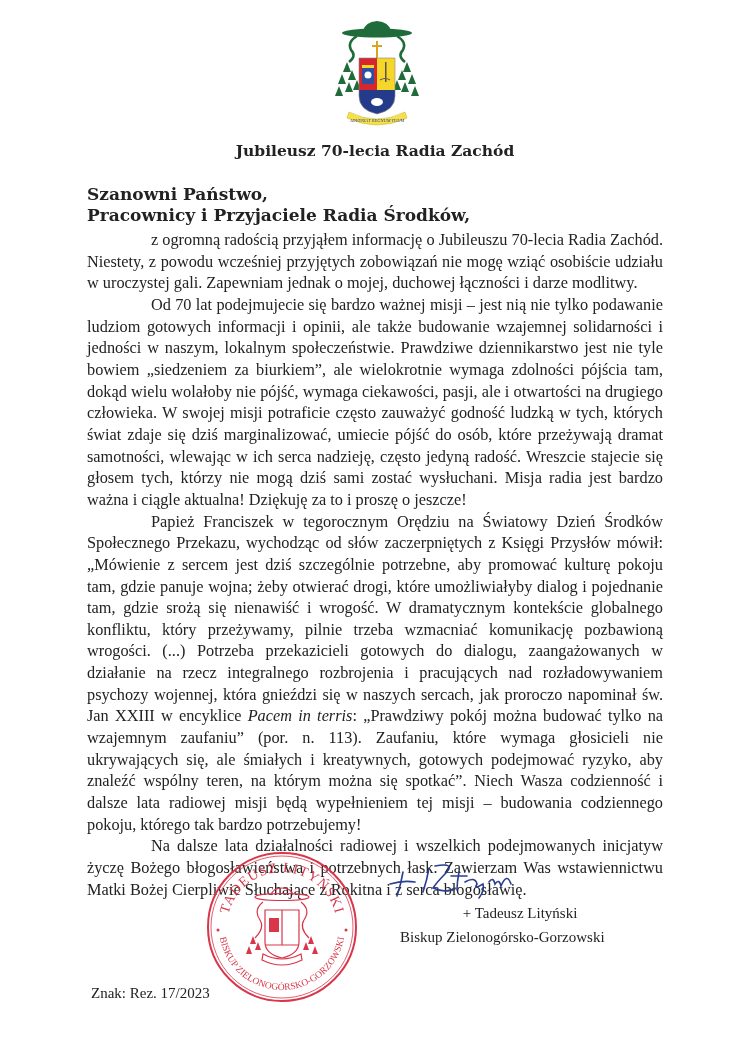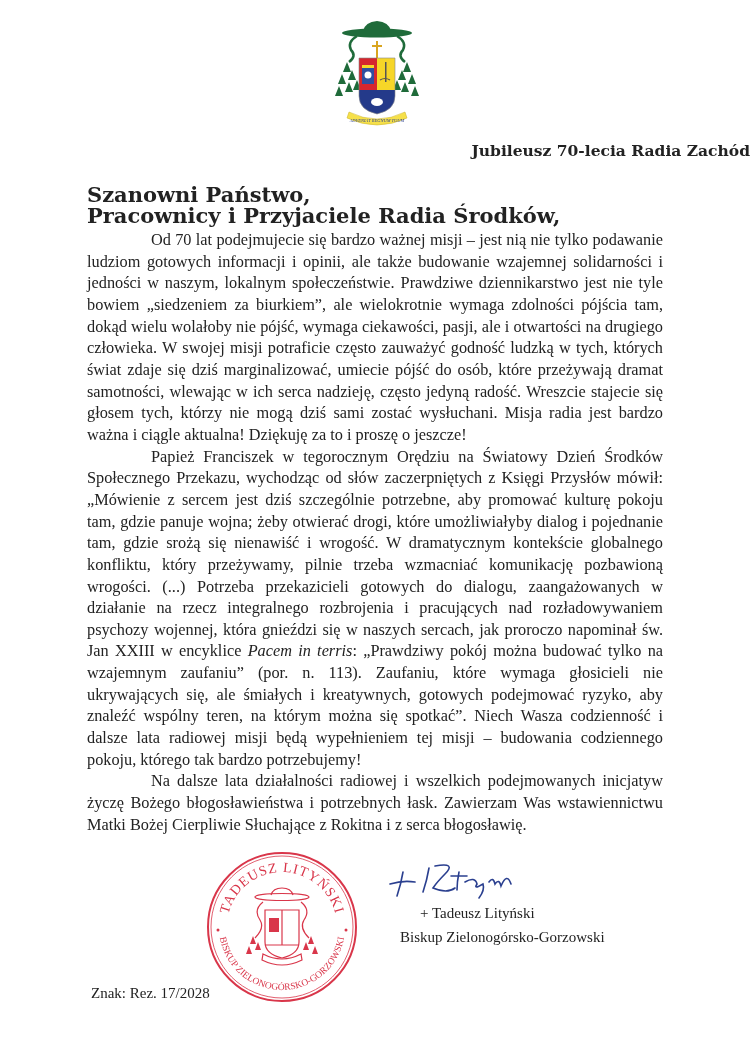--- a/index.html
+++ b/index.html
@@ -1,28 +1,28 @@
 <!DOCTYPE html>
 <html><head>
 <meta charset="utf-8">
 <style>
   html, body { margin: 0; padding: 0; background: #ffffff; }
   body { width: 750px; height: 1061px; position: relative; overflow: hidden;
          font-family: "DejaVu Serif", "Liberation Serif", serif; color: #222; }
   .coat { position: absolute; left: 327px; top: 14px; width: 100px; height: 115px; }
-  .title { position: absolute; left: 0; width: 750px; top: 141px; text-align: right;
+  .title { position: absolute; left: 0; width: 750px; top: 141px; text-align: center;
            font-weight: bold; font-size: 15.5px; letter-spacing: 0; }
-  .greeting { position: absolute; left: 87px; top: 184px; font-weight: bold; font-size: 21px; line-height: 21px; }
+  .greeting { position: absolute; left: 87px; top: 184px; font-weight: bold; font-size: 17px; line-height: 21px; }
   .body-text { position: absolute; left: 87px; width: 576px; top: 229px;
                font-family: "Liberation Serif", serif; font-size: 16.3px; line-height: 21.65px;
                text-align: justify; }
   .body-text p { margin: 0; text-indent: 64px; }
   .body-text p .it { font-style: italic; font-family: Liberation Serif, serif; }
   .signature-svg { position: absolute; left: 385px; top: 858px; width: 160px; height: 42px; }
-  .signer { position: absolute; left: 420px; top: 905px; font-family: "Liberation Serif", serif; font-size: 15px; width: 200px; text-align: left;}
+  .signer { position: absolute; left: 420px; top: 905px; font-family: "Liberation Serif", serif; font-size: 15px; width: 200px; text-align: center;}
   .signer-title { position: absolute; left: 400px; top: 929px; font-family: "Liberation Serif", serif; font-size: 15px; }
   .stamp { position: absolute; left: 205px; top: 850px; width: 154px; height: 154px; }
   .place-date { position: absolute; left: 91px; top: 983px; font-family: "Liberation Serif", serif; font-size: 15px; line-height: 20px; }
 </style>
 </head>
 <body>
 
 <svg class="coat" viewBox="0 0 100 115">
 
   <ellipse cx="50" cy="19" rx="35" ry="4.5" fill="#1f6b3a"></ellipse>
@@ -67,20 +67,21 @@
 </svg>
 
 <div class="title">Jubileusz 70-lecia Radia Zachód</div>
 
 <div class="greeting">
   <div>Szanowni Państwo,</div>
   <div>Pracownicy i Przyjaciele Radia Środków,</div>
 </div>
 
 <div class="body-text">
+  <p>z ogromną radością przyjąłem informację o Jubileuszu 70-lecia Radia Zachód. Niestety, z powodu wcześniej przyjętych zobowiązań nie mogę wziąć osobiście udziału w uroczystej gali. Zapewniam jednak o mojej, duchowej łączności i darze modlitwy.</p>
   <p>Od 70 lat podejmujecie się bardzo ważnej misji – jest nią nie tylko podawanie ludziom gotowych informacji i opinii, ale także budowanie wzajemnej solidarności i jedności w naszym, lokalnym społeczeństwie. Prawdziwe dziennikarstwo jest nie tyle bowiem „siedzeniem za biurkiem”, ale wielokrotnie wymaga zdolności pójścia tam, dokąd wielu wolałoby nie pójść, wymaga ciekawości, pasji, ale i otwartości na drugiego człowieka. W swojej misji potraficie często zauważyć godność ludzką w tych, których świat zdaje się dziś marginalizować, umiecie pójść do osób, które przeżywają dramat samotności, wlewając w ich serca nadzieję, często jedyną radość. Wreszcie stajecie się głosem tych, którzy nie mogą dziś sami zostać wysłuchani. Misja radia jest bardzo ważna i ciągle aktualna! Dziękuję za to i proszę o jeszcze!</p>
   <p><span>Papież Franciszek w tegorocznym Orędziu na Światowy Dzień Środków Społecznego Przekazu, wychodząc od słów zaczerpniętych z Księgi Przysłów mówił: „Mówienie z sercem jest dziś szczególnie potrzebne, aby promować kulturę pokoju tam, gdzie panuje wojna; żeby otwierać drogi, które umożliwiałyby dialog i pojednanie tam, gdzie srożą się nienawiść i wrogość. W dramatycznym kontekście globalnego konfliktu, który przeżywamy, pilnie trzeba wzmacniać komunikację pozbawioną wrogości. (...) Potrzeba przekazicieli gotowych do dialogu, zaangażowanych w działanie na rzecz integralnego rozbrojenia i pracujących nad rozładowywaniem psychozy wojennej, która gnieździ się w naszych sercach, jak proroczo napominał św. Jan XXIII w encyklice </span><span class="it">Pacem in terris</span><span>: „Prawdziwy pokój można budować tylko na wzajemnym zaufaniu” (por. n. 113). Zaufaniu, które wymaga głosicieli nie ukrywających się, ale śmiałych i kreatywnych, gotowych podejmować ryzyko, aby znaleźć wspólny teren, na którym można się spotkać”. Niech Wasza codzienność i dalsze lata radiowej misji będą wypełnieniem tej misji – budowania codziennego pokoju, którego tak bardzo potrzebujemy!</span></p>
   <p>Na dalsze lata działalności radiowej i wszelkich podejmowanych inicjatyw życzę Bożego błogosławieństwa i potrzebnych łask. Zawierzam Was wstawiennictwu Matki Bożej Cierpliwie Słuchające z Rokitna i z serca błogosławię.</p>
 </div>
 
 <svg class="stamp" viewBox="0 0 154 154">
   <defs>
     <path id="arcTop" d="M 22 77 A 55 55 0 0 1 132 77"></path>
     <path id="arcBottom" d="M 14 77 A 63 63 0 0 0 140 77"></path>
   </defs>
@@ -124,14 +125,14 @@
     <path d="M74 14 Q72 24 72 32 M66 18 H82"></path>
     <path d="M80 24 Q90 18 92 26 Q88 32 98 26 Q100 32 94 40"></path>
     <path d="M104 24 Q108 18 110 26 Q114 20 116 28 Q122 14 126 26"></path>
   </g>
 </svg>
 
 <div class="signer">+ Tadeusz Lityński</div>
 <div class="signer-title">Biskup Zielonogórsko-Gorzowski</div>
 
 <div class="place-date">
-  <div>Znak: Rez. 17/2028</div>
+  <div>Znak: Rez. 17/2023</div>
 </div>
 
 </body></html>

